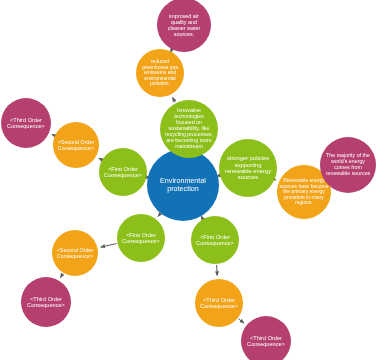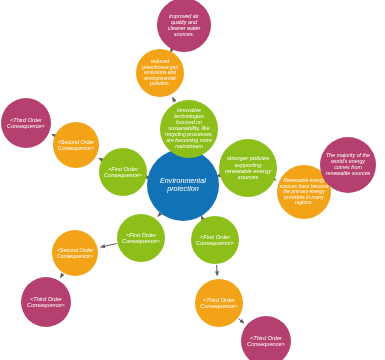--- a/index.html
+++ b/index.html
@@ -10,21 +10,20 @@
     width: 385px;
     height: 360px;
     background: #ffffff;
     font-family: "Liberation Sans", sans-serif;
     overflow: hidden;
   }
   #canvas {
     position: relative;
     width: 385px;
     height: 254px;
-    font-style: italic;
   }
   #edge-layer {
     position: absolute;
     left: 0;
     top: 0;
     width: 385px;
     height: 360px;
   }
   .node {
     position: absolute;

